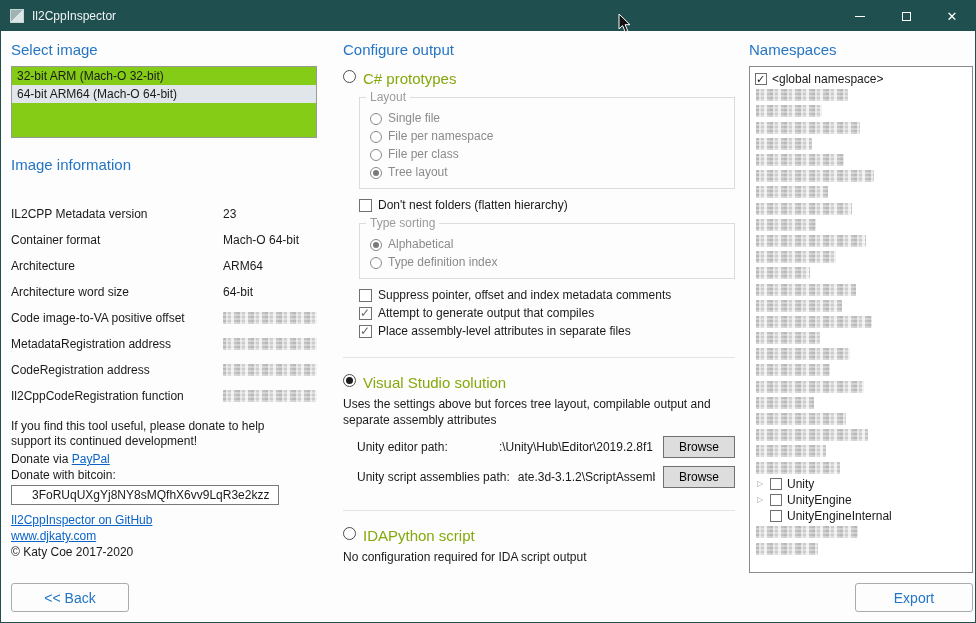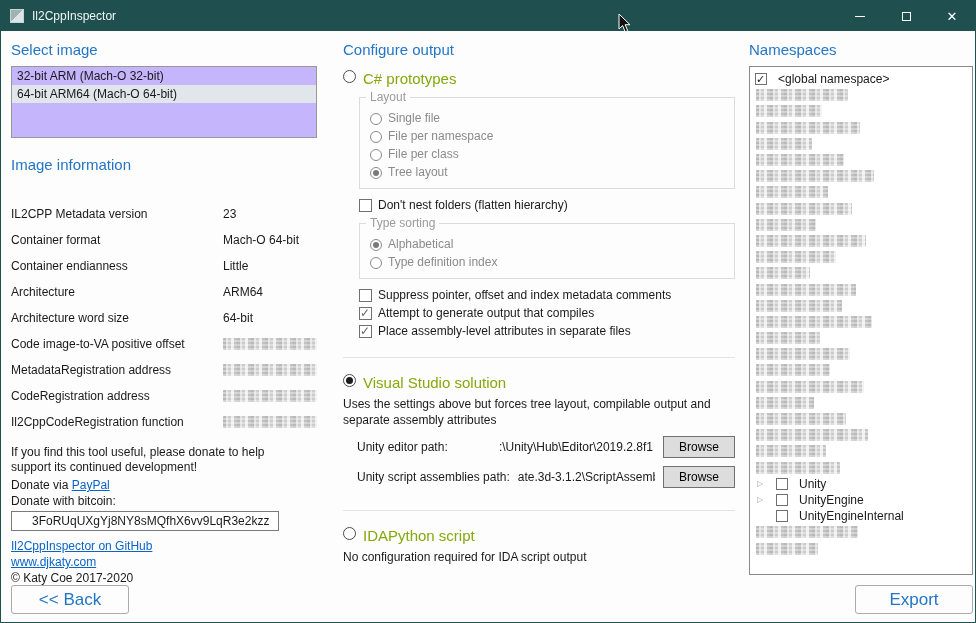--- a/index.html
+++ b/index.html
@@ -23,33 +23,33 @@
   .col-left{flex:0 0 315px;padding-right:12px}
   .col-mid{flex:1;padding:0 10px 0 14px}
   .col-right{flex:0 0 228px}
 
   .blue-h{font-size:15px;font-weight:400;color:#2475c5;margin:2px 0 8px 0}
   .green-h{font-size:15px;color:#85a80c}
   .link{color:#0a64c8;text-decoration:underline;cursor:pointer}
   .blk{display:block;margin-top:2px}
 
   
-  .listbox{border:1px solid #989898;background:#c4b5fd;height:72px;overflow:hidden;margin-bottom:10px}
+  .listbox{border:1px solid #989898;background:#84cc16;height:72px;overflow:hidden;margin-bottom:10px}
   .lb-item{padding:2px 5px;white-space:nowrap}
   .lb-item.sel{background:#e1e6ea}
   .mt{margin-top:8px}
   .info-rows{margin:20px 0 6px 0}
   .info-row{display:flex;align-items:center;height:26px}
   .info-label{flex:0 0 212px}
   .info-value{flex:1}
   .donate-msg{width:292px;margin:4px 0 2px 0;line-height:1.25}
   .pp-line{margin:1px 0}
   .textbox{border:1px solid #7a7a7a;background:#fff;width:268px;padding:2px 20px;margin:2px 0 6px 0;white-space:nowrap;overflow:hidden}
   .copyright{margin-top:2px}
-  .big-btn{font-family:"Liberation Sans",sans-serif;font-size:17px;color:#2475c5;background:#fdfdfd;border:1px solid #ababab;border-radius:3px;height:29px;cursor:pointer}
+  .big-btn{font-family:"Liberation Sans",sans-serif;font-size:14px;color:#2475c5;background:#fdfdfd;border:1px solid #ababab;border-radius:3px;height:29px;cursor:pointer}
   .back{margin-top:auto;align-self:flex-start;width:118px}
   .export{margin-top:8px;align-self:flex-end;width:118px}
 
   
   .sec-head{display:flex;align-items:flex-start;gap:7px;margin:4px 0 6px 0;cursor:default}
   .sec-body{margin-left:16px}
   .groupbox{position:relative;border:1px solid #dcdcdc;margin:10px 0 8px 0;padding:10px 10px 6px 10px}
   .group-label{position:absolute;top:-8px;left:6px;background:#fdfdfd;padding:0 4px;color:#9b9b9b}
   .opt-row{display:flex;align-items:flex-end;gap:6px;padding:1px 0;margin:2px 0;cursor:default}
   .dim{color:#8b8b8b}
@@ -61,21 +61,21 @@
   .checkbox.checked::after{content:"✓";position:absolute;left:0px;top:-2px;font-size:12px;color:#6b6b6b}
   .cb-gap{margin:4px 0}
   .desc{width:392px;line-height:1.3;margin:2px 0 8px 0}
   .hr{border-top:1px solid #e3e3e3;margin-top:14px;padding-top:12px}
   .path-row{display:flex;align-items:center;gap:8px;margin:8px 0 8px 14px}
   .path-value{flex:1;text-align:right;padding-right:2px;white-space:nowrap;overflow:hidden}
   .browse{font-family:"Liberation Sans",sans-serif;font-size:12px;background:#ddd;border:1px solid #707070;padding:3px 15px;cursor:pointer}
 
   
   .ns-box{flex:1;border:1px solid #8a8a8a;background:#fff;margin:0 0 2px 4px;padding:4px 3px;overflow:hidden}
-  .ns-row{display:flex;align-items:center;height:16.2px;gap:11px;padding-left:2px;cursor:default}
+  .ns-row{display:flex;align-items:center;height:16.2px;gap:5px;padding-left:2px;cursor:default}
   .ns-cb{width:12px;height:12px;flex:0 0 12px}
   .ns-cb.checked::after{font-size:11px;top:-1px;color:#1a1a1a}
   .expander{width:10px;flex:0 0 10px;color:#a8a8a8;font-size:8px;display:flex;align-items:center;justify-content:center}
   .ns-label{white-space:nowrap}
 
   
   .redacted{display:inline-block;height:12px;border-radius:1px;filter:blur(.7px);
     background:
       repeating-linear-gradient(0deg, rgba(255,255,255,.35) 0 2px, rgba(0,0,0,0) 2px 4px),
       repeating-linear-gradient(90deg,#b9b9b9 0 3px,#e3e3e3 3px 5px,#cccccc 5px 8px,#efefef 8px 11px,#c2c2c2 11px 14px)}
@@ -119,24 +119,20 @@
       <div class="info-rows">
           <div class="info-row">
             <span class="info-label">IL2CPP Metadata version</span>
             <span class="info-value">23</span>
           </div>
           <div class="info-row">
             <span class="info-label">Container format</span>
             <span class="info-value">Mach-O 64-bit</span>
           </div>
           <div class="info-row">
-            <span class="info-label">Container endianness</span>
-            <span class="info-value">Little</span>
-          </div>
-          <div class="info-row">
             <span class="info-label">Architecture</span>
             <span class="info-value">ARM64</span>
           </div>
           <div class="info-row">
             <span class="info-label">Architecture word size</span>
             <span class="info-value">64-bit</span>
           </div>
           <div class="info-row">
             <span class="info-label">Code image-to-VA positive offset</span>
             <span class="redacted val-redacted"></span>

